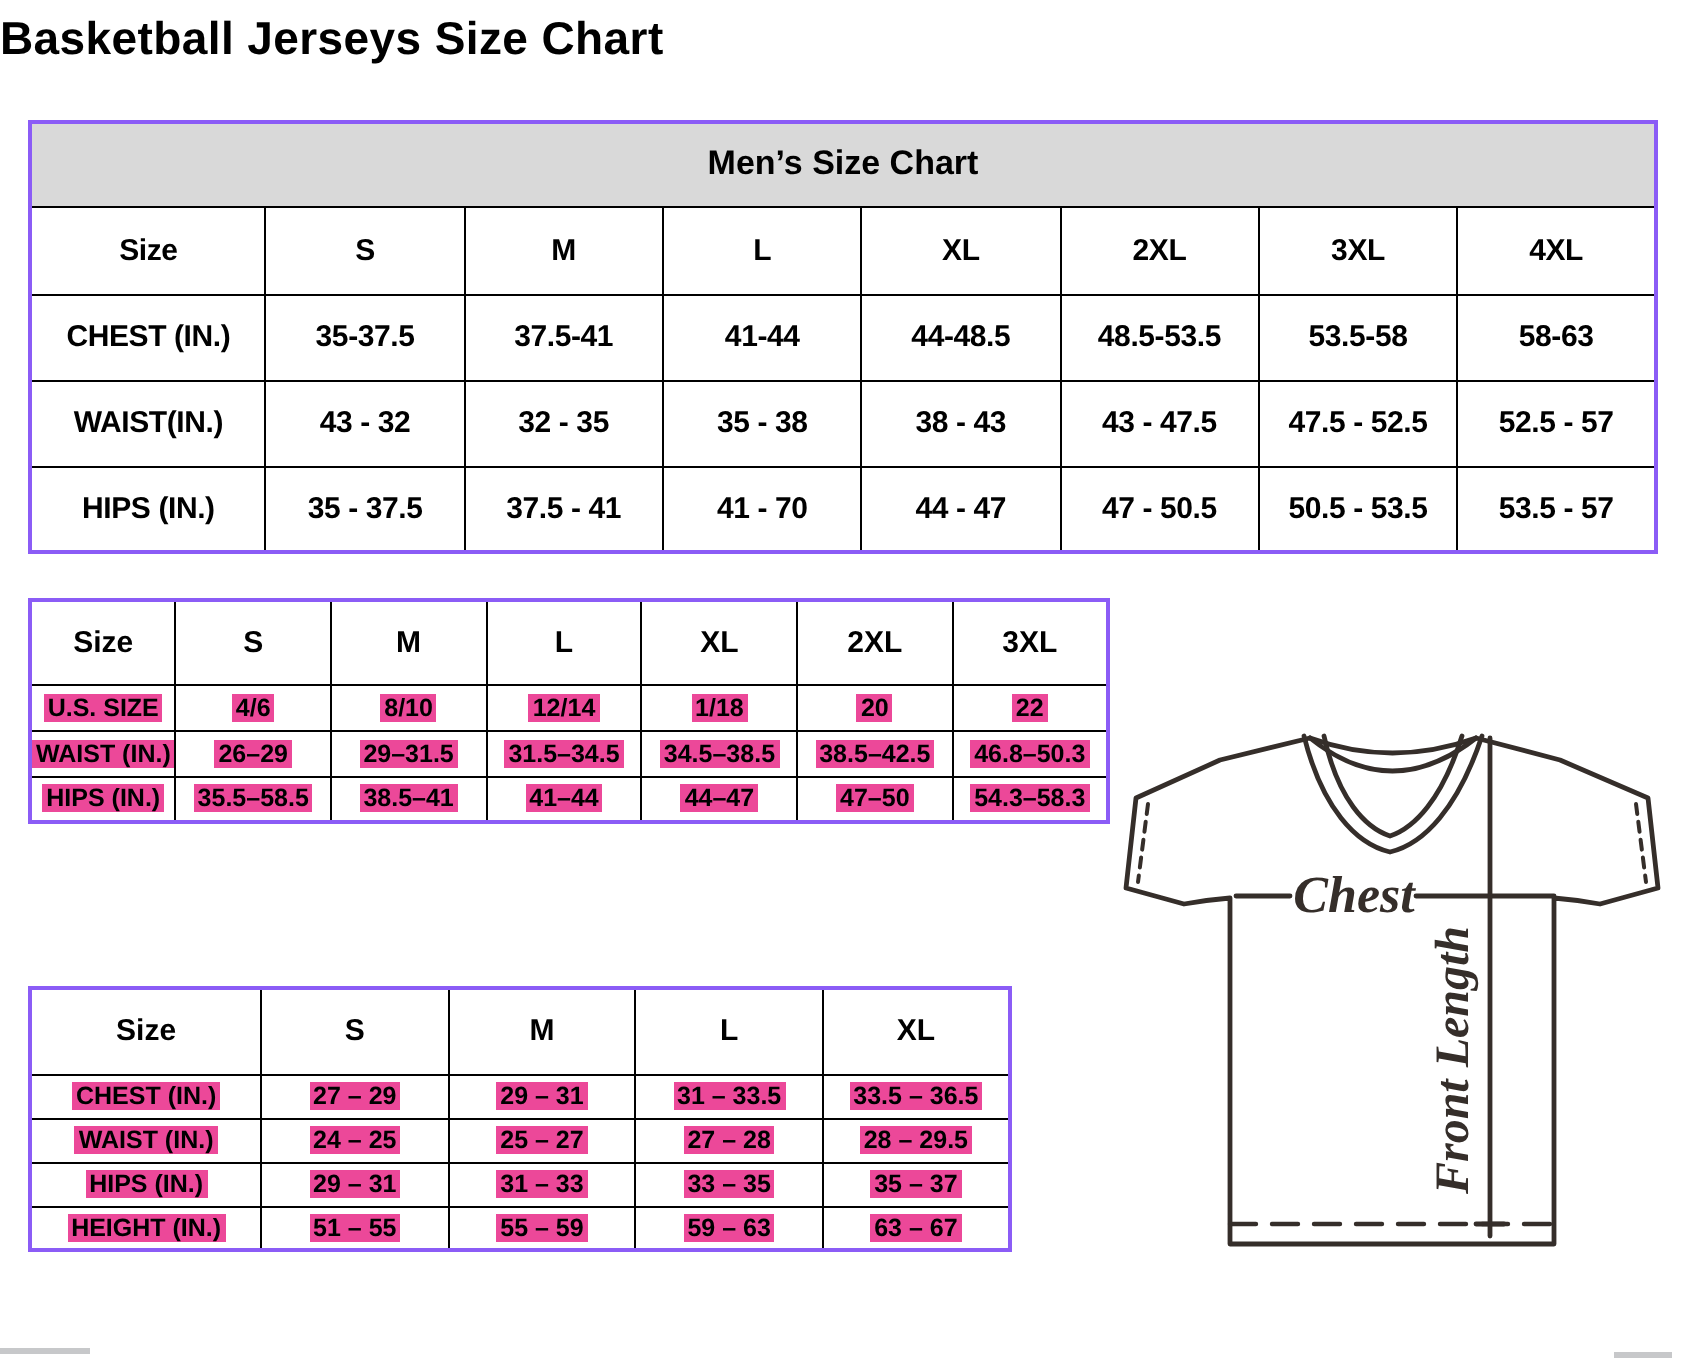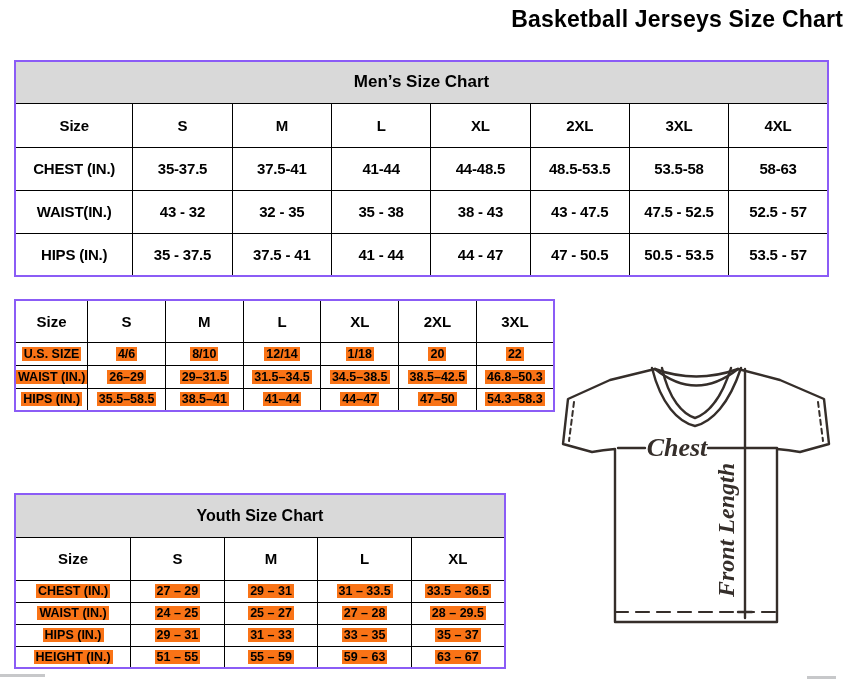--- a/index.html
+++ b/index.html
@@ -1,21 +1,21 @@
 <!DOCTYPE html>
 <html><head>
 <meta charset="utf-8">
 <style>
   html,body{margin:0;padding:0}
   body{
     width:843px;height:679px;position:relative;background:#ffffff;
     font-family:"Liberation Sans",sans-serif;color:#000;overflow:hidden;
   }
   .page-title{
-    position:absolute;top:6px;left:0;width:843px;text-align:right;
+    position:absolute;top:6px;left:0;width:843px;text-align:left;
     font-size:23px;font-weight:bold;letter-spacing:.2px;
   }
   table.tbl{
     position:absolute;border-collapse:collapse;table-layout:fixed;
     border:2px solid #8b5cf6;
   }
   table.tbl td{
     border:1px solid #000;text-align:center;vertical-align:middle;
     font-weight:bold;padding:0;overflow:hidden;white-space:nowrap;
   }
@@ -31,21 +31,21 @@
   .womens td.title-cell{font-size:16px}
   .womens tr.title-row{height:42px}
   .womens tr.size-row{height:42px;font-size:15px}
   .womens tr.data-row{height:23px;font-size:12.5px}
   
   .youth{left:14px;top:493px;width:492px}
   .youth td.title-cell{font-size:16px}
   .youth tr.title-row{height:43px}
   .youth tr.size-row{height:43px;font-size:15px}
   .youth tr.data-row{height:22px;font-size:12.5px}
-  .shade{background:#f97316;padding:0 2px}
+  .shade{background:#ec4899;padding:0 2px}
   
   .jersey-wrap{position:absolute;left:556px;top:360px;width:280px;height:268px}
   
   .scroll-mark{position:absolute;background:#c7c8ca;height:3px}
   .scroll-mark.left{left:0;top:674px;width:45px}
   .scroll-mark.right{left:807px;top:676px;width:29px}
 </style>
 </head>
 <body>
 
@@ -93,21 +93,21 @@
         <td><span>35 - 38</span></td>
         <td><span>38 - 43</span></td>
         <td><span>43 - 47.5</span></td>
         <td><span>47.5 - 52.5</span></td>
         <td><span>52.5 - 57</span></td>
       </tr>
       <tr class="data-row">
         <td><span>HIPS (IN.)</span></td>
         <td><span>35 - 37.5</span></td>
         <td><span>37.5 - 41</span></td>
-        <td><span>41 - 44</span></td>
+        <td><span>41 - 70</span></td>
         <td><span>44 - 47</span></td>
         <td><span>47 - 50.5</span></td>
         <td><span>50.5 - 53.5</span></td>
         <td><span>53.5 - 57</span></td>
       </tr>
     </tbody>
   </table>
 <table class="tbl womens">
     <colgroup>
       <col style="width:13.5%">
@@ -159,23 +159,20 @@
   </table>
 <table class="tbl youth">
     <colgroup>
       <col style="width:23.6%">
       <col style="width:19.1%">
       <col style="width:19.1%">
       <col style="width:19.1%">
       <col style="width:19.1%">
     </colgroup>
     <tbody>
-      <tr class="title-row">
-        <td class="title-cell" colspan="5">Youth Size Chart</td>
-      </tr>
       <tr class="size-row">
         <td>Size</td>
         <td>S</td>
         <td>M</td>
         <td>L</td>
         <td>XL</td>
       </tr>
       <tr class="data-row">
         <td><span class="shade">CHEST (IN.)</span></td>
         <td><span class="shade">27 – 29</span></td>

